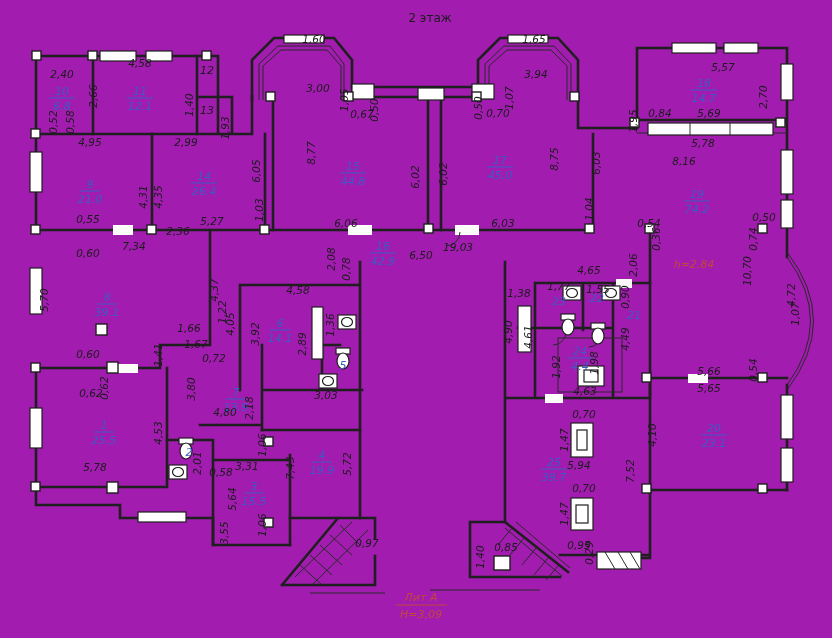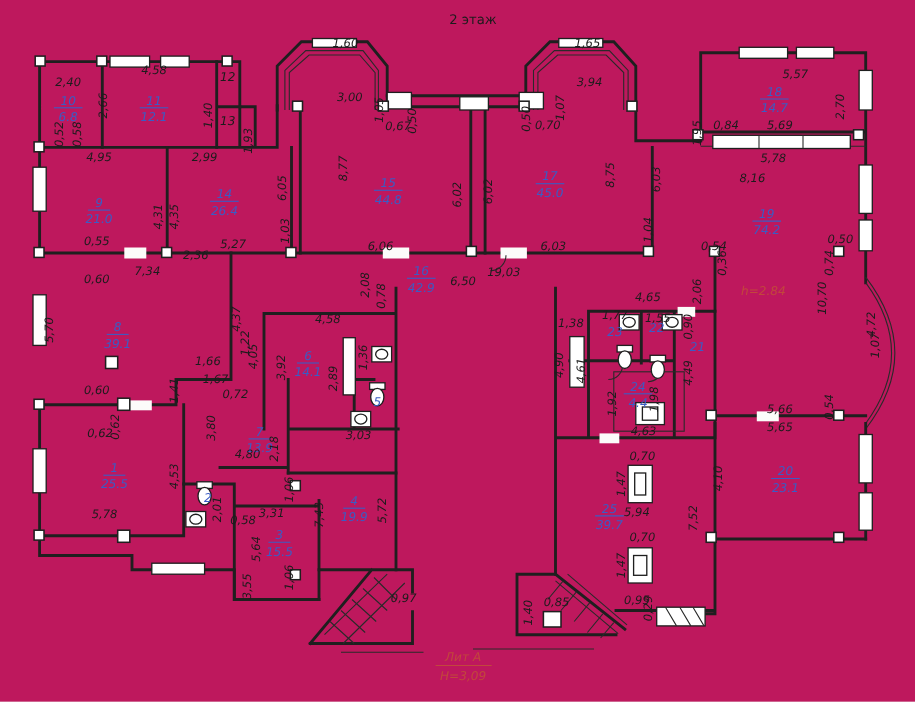--- a/index.html
+++ b/index.html
@@ -1,16 +1,16 @@
 <!DOCTYPE html>
 <html><head>
 <meta charset="utf-8">
 <style>
   html,body{margin:0;padding:0;background:#e8e8e6;}
-  .sheet{width:832px;height:638px;background:#be185d;position:relative;overflow:hidden;
+  .sheet{width:832px;height:638px;background:#a21caf;position:relative;overflow:hidden;
          font-family:"DejaVu Sans",sans-serif;}
   svg text{font-family:"DejaVu Sans",sans-serif;font-style:italic;}
   .dim{fill:#1c1c1c;font-size:10.5px;}
   .room-no{fill:#3b5cc4;font-size:11px;}
   .room-no.black{fill:#1c1c1c;}
   .room-area{fill:#3b5cc4;font-size:11px;}
   .red{fill:#c2473d;font-size:11px;}
   .title{fill:#1c1c1c;font-size:12px;font-style:normal;}
   .w{stroke:#1f1f1f;stroke-width:2.6;fill:none;stroke-linecap:square;}
   .t{stroke:#2a2a2a;stroke-width:1;fill:none;}

